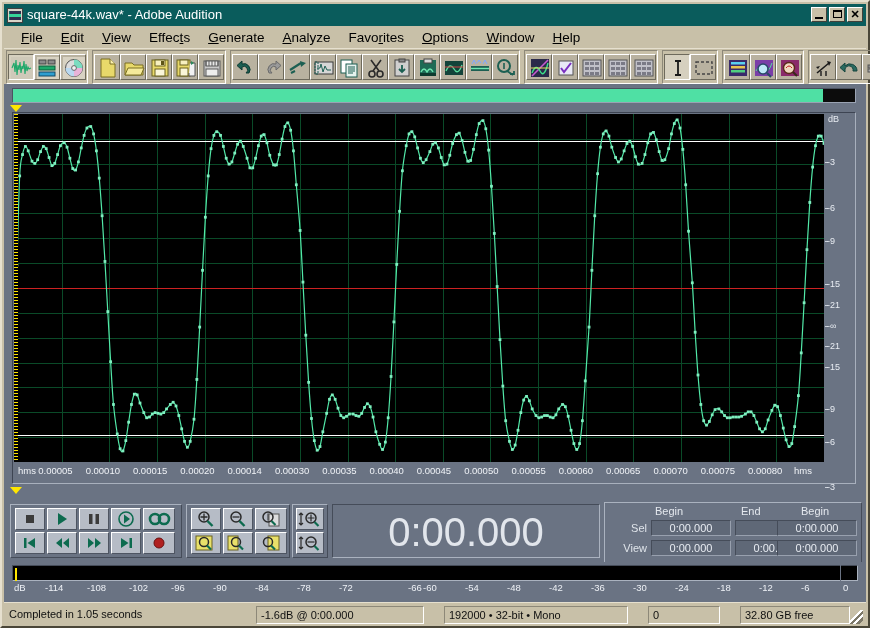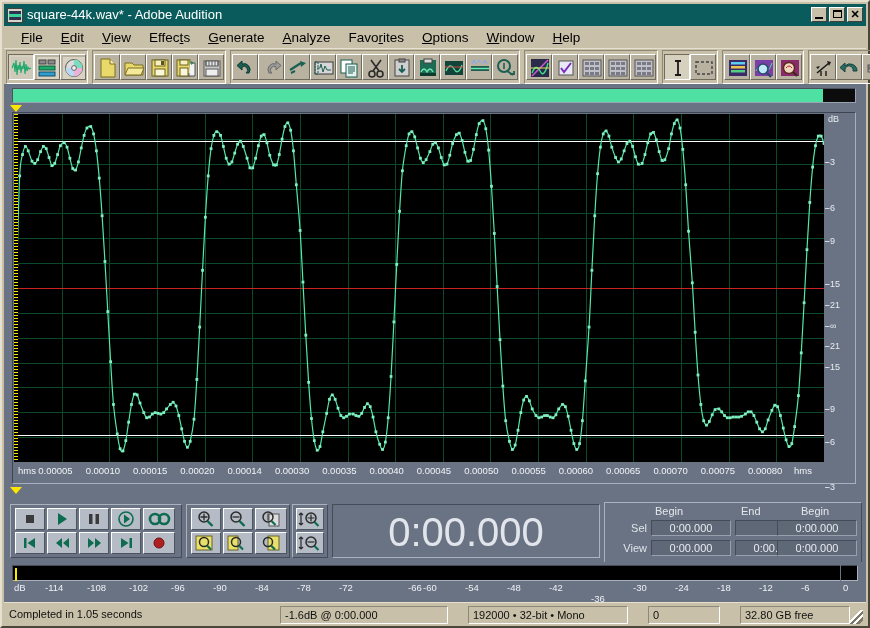--- a/index.html
+++ b/index.html
@@ -1115,32 +1115,32 @@
         <div class="lbl" style="left: 159px; top: 1px;">-96</div>
         <div class="lbl" style="left: 201px; top: 1px;">-90</div>
         <div class="lbl" style="left: 243px; top: 1px;">-84</div>
         <div class="lbl" style="left: 285px; top: 1px;">-78</div>
         <div class="lbl" style="left: 327px; top: 1px;">-72</div>
         <div class="lbl" style="left: 348px; top: 1px; margin-left: 48px;">-66</div>
         <div class="lbl" style="left: 411px; top: 1px;">-60</div>
         <div class="lbl" style="left: 453px; top: 1px;">-54</div>
         <div class="lbl" style="left: 495px; top: 1px;">-48</div>
         <div class="lbl" style="left: 537px; top: 1px;">-42</div>
-        <div class="lbl" style="left: 579px; top: 12px;">-36</div>
+        <div class="lbl" style="left: 579px; top: 1px;">-36</div>
         <div class="lbl" style="left: 621px; top: 1px;">-30</div>
         <div class="lbl" style="left: 663px; top: 1px;">-24</div>
         <div class="lbl" style="left: 705px; top: 1px;">-18</div>
         <div class="lbl" style="left: 747px; top: 1px;">-12</div>
         <div class="lbl" style="left: 789px; top: 1px;">-6</div>
         <div class="lbl" style="left: 831px; top: 1px;">0</div>
       </div>
   </div>
 
   <div class="statusbar">
     <div class="sb-cell" style="flex:1 1 auto;border:0;">Completed in 1.05 seconds</div>
     <div class="sb-cell" style="width:168px;">-1.6dB @   0:00.000</div>
-    <div class="sb-cell" style="width:160px;">192000 • 32-bit • Mono</div>
+    <div class="sb-cell" style="width:184px;">192000 • 32-bit • Mono</div>
     <div class="sb-cell" style="width:72px;">0</div>
     <div class="sb-cell" style="width:110px;margin-right:16px;">32.80 GB free</div>
     <div class="grip"></div>
   </div>
 
 </div>
 
 </body></html>

